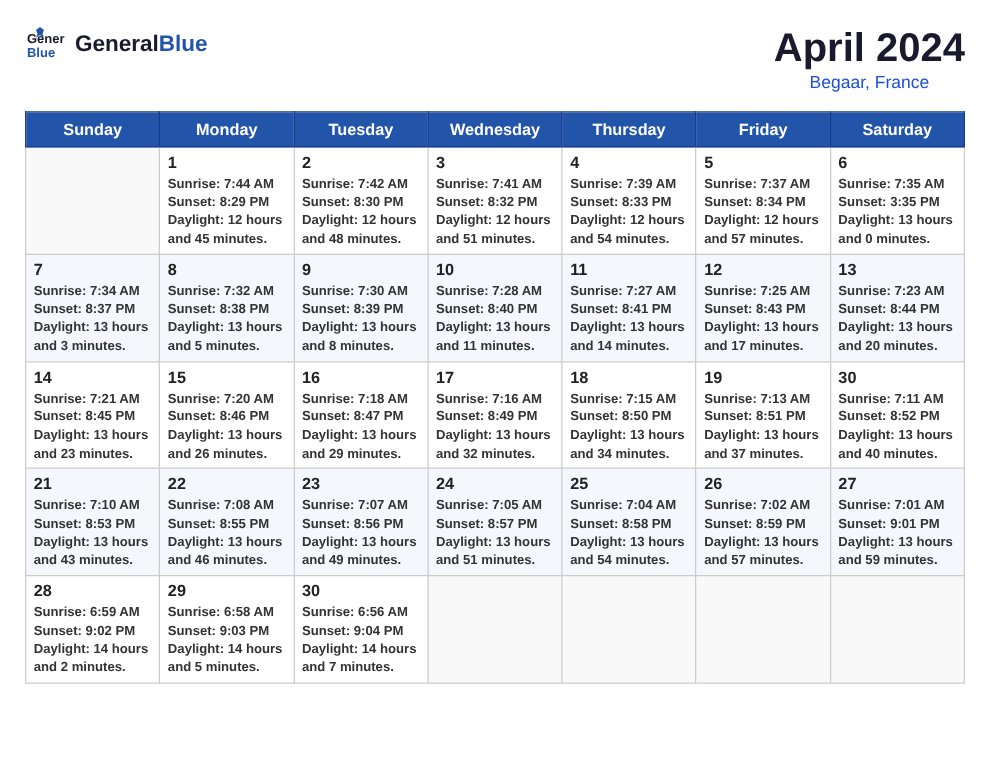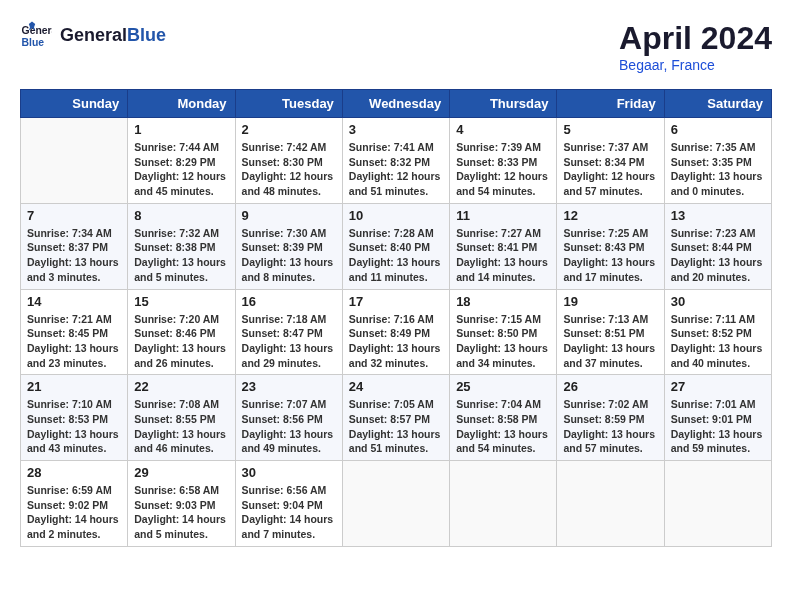--- a/index.html
+++ b/index.html
@@ -19,40 +19,40 @@
     .logo {
       display: flex;
       align-items: center;
       gap: 4px;
     }
     .logo-icon {
       width: 32px;
       height: 32px;
     }
     .title-block {
-      text-align: left;
+      text-align: center;
     }
     .month-title {
       font-size: 32px;
       font-weight: bold;
       color: #1a1a2e;
     }
     .location {
       font-size: 14px;
       color: #1d4ed8;
     }
     table {
       width: 100%;
       border-collapse: collapse;
       font-size: 11px;
     }
     thead tr th {
       background-color: #2255aa;
       color: #fff;
-      text-align: right;
+      text-align: center;
       padding: 6px 8px;
       font-size: 13px;
       font-weight: bold;
       border: 1px solid #1a3d8a;
     }
     tbody tr td {
       border: 1px solid #ccc;
       vertical-align: top;
       padding: 4px 6px;
       width: 14.28%;

